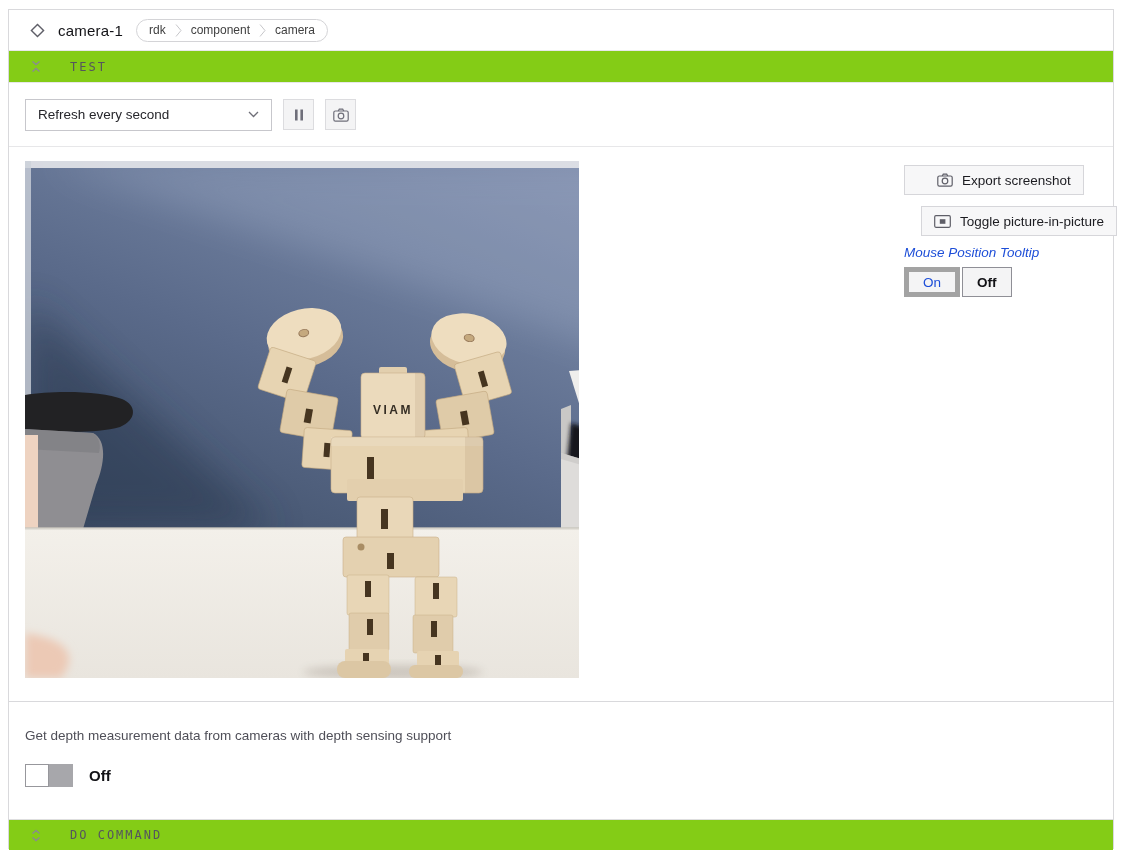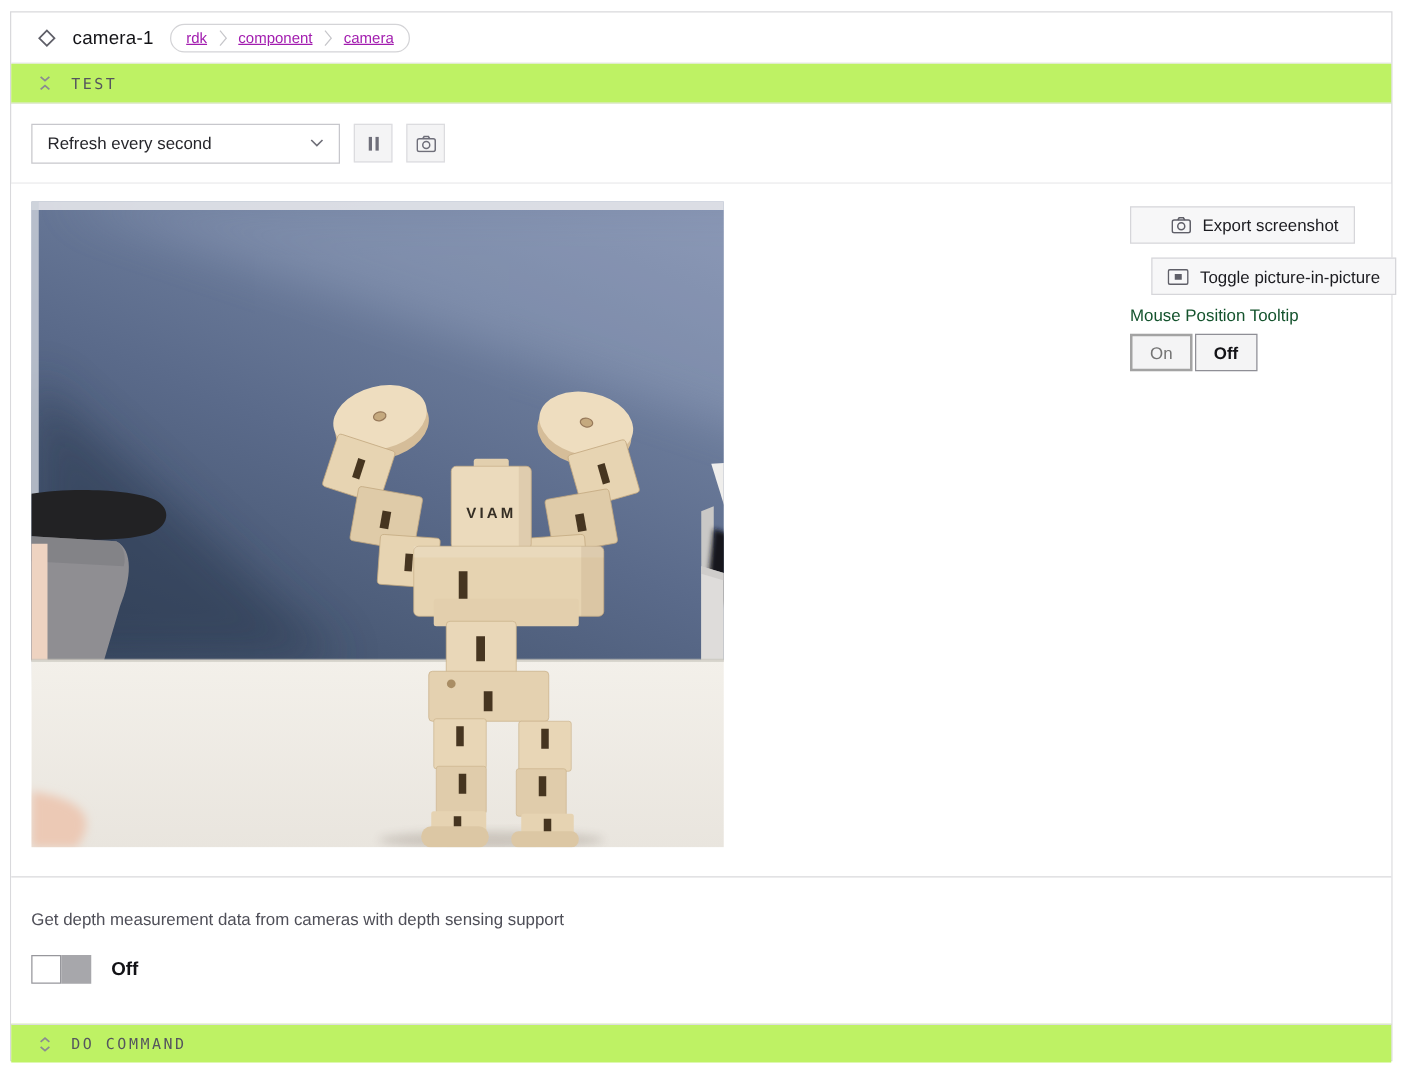--- a/index.html
+++ b/index.html
@@ -18,26 +18,26 @@
     position:absolute; top:0; left:0; right:0; height:41px;
     border-bottom:1px solid #e7e7e9;
     display:flex; align-items:center; padding-left:21px; gap:13px;
   }
   .panel-title { font-size:15px; font-weight:400; color:#121216; letter-spacing:.2px; }
   .crumbs {
     display:inline-flex; align-items:center; height:23px;
     border:1px solid #d4d4d7; border-radius:12px; padding:0 12px; gap:9px;
     background:#fff;
   }
-  .crumb { font-size:12px; color:#a21caf;text-decoration:underline; }
+  .crumb { font-size:12px; color:#404040; }
   .crumb-sep { display:block; }
   
   .section-bar {
-    position:absolute; left:0; right:0; height:32px; background:#bef264;
-    display:flex; align-items:center; padding-left:21px; gap:15px; cursor:pointer;text-align:center;
+    position:absolute; left:0; right:0; height:32px; background:#84cc16;
+    display:flex; align-items:center; padding-left:21px; gap:28px; cursor:pointer;text-align:center;
   }
   .section-bar.test { top:41px; border-bottom:1px solid #e7e7e9; }
   .section-bar.docmd { top:809px; height:31px; border-top:1px solid #dededf; }
   .section-label {
     font-family:"DejaVu Sans Mono", monospace; font-size:12px;
     letter-spacing:2px; color:#55555e;
   }
   
   .controls-row {
     position:absolute; top:73px; left:0; right:0; height:64px;
@@ -62,26 +62,26 @@
   .camera-image svg { display:block; }
   .side-controls { position:absolute; left:895px; top:0; width:205px; }
   .side-btn {
     height:30px; background:#f7f7f8; border:1px solid #d6d6da;
     display:inline-flex; align-items:center; gap:9px; padding:0 12px;
     font-family:"Liberation Sans", sans-serif;
     font-size:13.5px; color:#1c1c21; cursor:pointer; white-space:nowrap;
   }
   .side-btn.export { position:absolute; top:18px; left:0;padding-left:32px; }
   .side-btn.pip { position:absolute; top:59px; left:17px; }
-  .tooltip-label { position:absolute; top:98px; left:0; font-size:13.5px; color:#14532d; }
+  .tooltip-label { position:absolute; top:98px; left:0; font-size:13.5px; color:#1d4ed8;font-style:italic; }
   .segmented { position:absolute; top:120px; left:0; display:flex; }
   .seg {
-    height:30px; background:#f4f4f5; border:2px solid #a3a3a3;
+    height:30px; background:#f4f4f5; border:5px solid #a3a3a3;
     font-family:"Liberation Sans", sans-serif;
-    font-size:13.5px; color:#737373; cursor:pointer; padding:0 14px;
+    font-size:13.5px; color:#1d4ed8; cursor:pointer; padding:0 14px;
   }
   .seg + .seg { margin-left:2px; }
   .seg.selected { border:1px solid #8f8f96; color:#121216; font-weight:700; }
   
   .gpc {
     position:absolute; top:691px; left:0; right:0; height:118px;
     border-top:1px solid #d9d9dc; padding:15px 16px 0 16px; background:#fff;
   }
   .gpc-title { font-size:17.5px; font-weight:700; color:#101014; letter-spacing:.1px; }
   .gpc-desc { margin-top:11px; font-size:13.5px; color:#4f4f58; }

